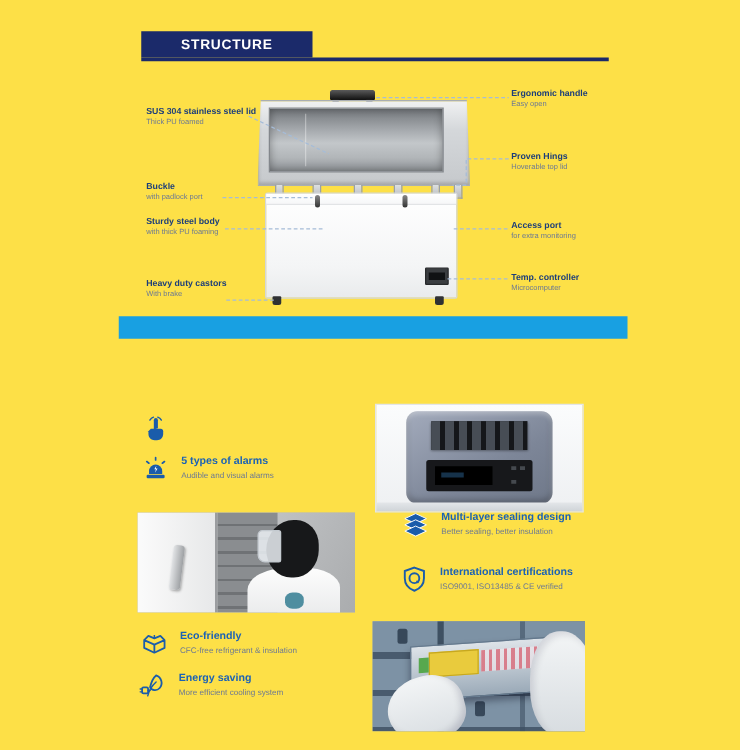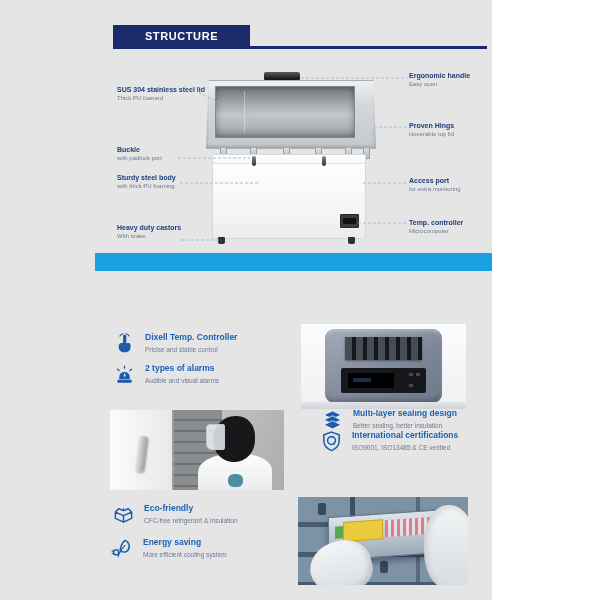--- a/index.html
+++ b/index.html
@@ -1,16 +1,16 @@
 <!DOCTYPE html>
 <html style="--navy: #1b2a6a; --accent-blue: #18a0e2; --feature-blue: #1b62b5; --icon-blue: #1a5caa; --label-navy: #1d3e7a; --muted: #6c7993; --dashed-line: #a5bcd8;"><head>
 <meta charset="utf-8">
 <style>
   html,body{margin:0;padding:0;background:#fff;}
-  .page{position:relative;width:492px;height:600px;background:#e5e5e5;overflow:hidden;
+  .page{position:relative;width:592px;height:600px;background:#fde047;overflow:hidden;
         font-family:"Liberation Sans",sans-serif;color:#222;}
 
   
   .sec{position:absolute;border-bottom:3px solid var(--navy,#1b2a6a);}
   .sec .sec-box{background:var(--navy,#1b2a6a);color:#fff;font-weight:bold;font-size:11px;
         letter-spacing:.6px;height:100%;display:flex;align-items:center;justify-content:center;}
   .sec-structure{left:113px;top:25px;width:374px;height:21px;}
   .sec-structure .sec-box{width:137px;}
   .sec-features{left:110px;top:296px;width:370px;height:21px;}
   .sec-features .sec-box{width:99px;}
@@ -188,56 +188,52 @@
 
 
   <div class="feat" style="left:113px;top:332px">
     <span class="fi">
       <svg viewBox="0 0 24 24" fill="none" stroke="currentColor" stroke-width="1.8" stroke-linecap="round">
         <path d="M10.5 12V4.3a1.7 1.7 0 0 1 3.4 0V11" fill="currentColor" stroke="none"></path>
         <path d="M8 11.5h8.3c1.2 0 2 .9 2 2.1v2.2c0 3-2.2 5.2-5.2 5.2h-1.9c-2.9 0-5.2-2.3-5.2-5.2v-2.2z" fill="currentColor" stroke="none"></path>
         <path d="M7.2 4.2a5.4 5.4 0 0 1 3-2.4M16.8 4.2a5.4 5.4 0 0 0-3-2.4" stroke-width="1.2"></path>
       </svg>
     </span>
-    <div>
-      <div class="ft">Dixell Temp. Controller</div>
-      <div class="fs">Pricise and stable control</div>
-    </div>
   </div>
 
   <div class="feat" style="left:113px;top:363px">
     <span class="fi">
       <svg viewBox="0 0 24 24" fill="none" stroke="currentColor" stroke-width="1.5" stroke-linecap="round">
         <path d="M6.5 14.5a5.5 5.5 0 0 1 11 0v2.5h-11z" fill="currentColor" stroke="none"></path>
         <rect x="4.5" y="17.5" width="15" height="3" rx="1" fill="currentColor" stroke="none"></rect>
         <path d="M12 3.2v2M4.6 6.5l1.8 1.4M19.4 6.5l-1.8 1.4" stroke-width="1.4"></path>
         <path d="M12.6 10l-1.7 3h1.3l-.6 2.8 2-3.5h-1.4z" fill="#fff" stroke="none"></path>
       </svg>
     </span>
     <div>
-      <div class="ft">2 types of alarms</div>
+      <div class="ft">5 types of alarms</div>
       <div class="fs">Audible and visual alarms</div>
     </div>
   </div>
 
   <div class="feat" style="left:321px;top:408px">
     <span class="fi">
       <svg viewBox="0 0 24 24" fill="currentColor" stroke="#fff" stroke-width="0.8">
         <path d="M12 3 21 7.2 12 11.4 3 7.2Z"></path>
         <path d="M12 8.2 21 12.4 12 16.6 3 12.4Z"></path>
         <path d="M12 13.4 21 17.6 12 21.8 3 17.6Z"></path>
       </svg>
     </span>
     <div>
       <div class="ft">Multi-layer sealing design</div>
       <div class="fs">Better sealing, better insulation</div>
     </div>
   </div>
 
-  <div class="feat" style="left:320px;top:430px">
+  <div class="feat" style="left:320px;top:452px">
     <span class="fi">
       <svg viewBox="0 0 24 24" fill="none" stroke="currentColor" stroke-width="1.6">
         <path d="M12 2.2 20 5v6c0 5.6-3.7 8.9-8 10.5C7.7 19.9 4 16.6 4 11V5z"></path>
         <circle cx="12" cy="11" r="4.1"></circle>
         <path d="M13.8 13.2 15.4 15" stroke-width="1.3"></path>
       </svg>
     </span>
     <div>
       <div class="ft">International certifications</div>
       <div class="fs">ISO9001, ISO13485 &amp; CE verified</div>

